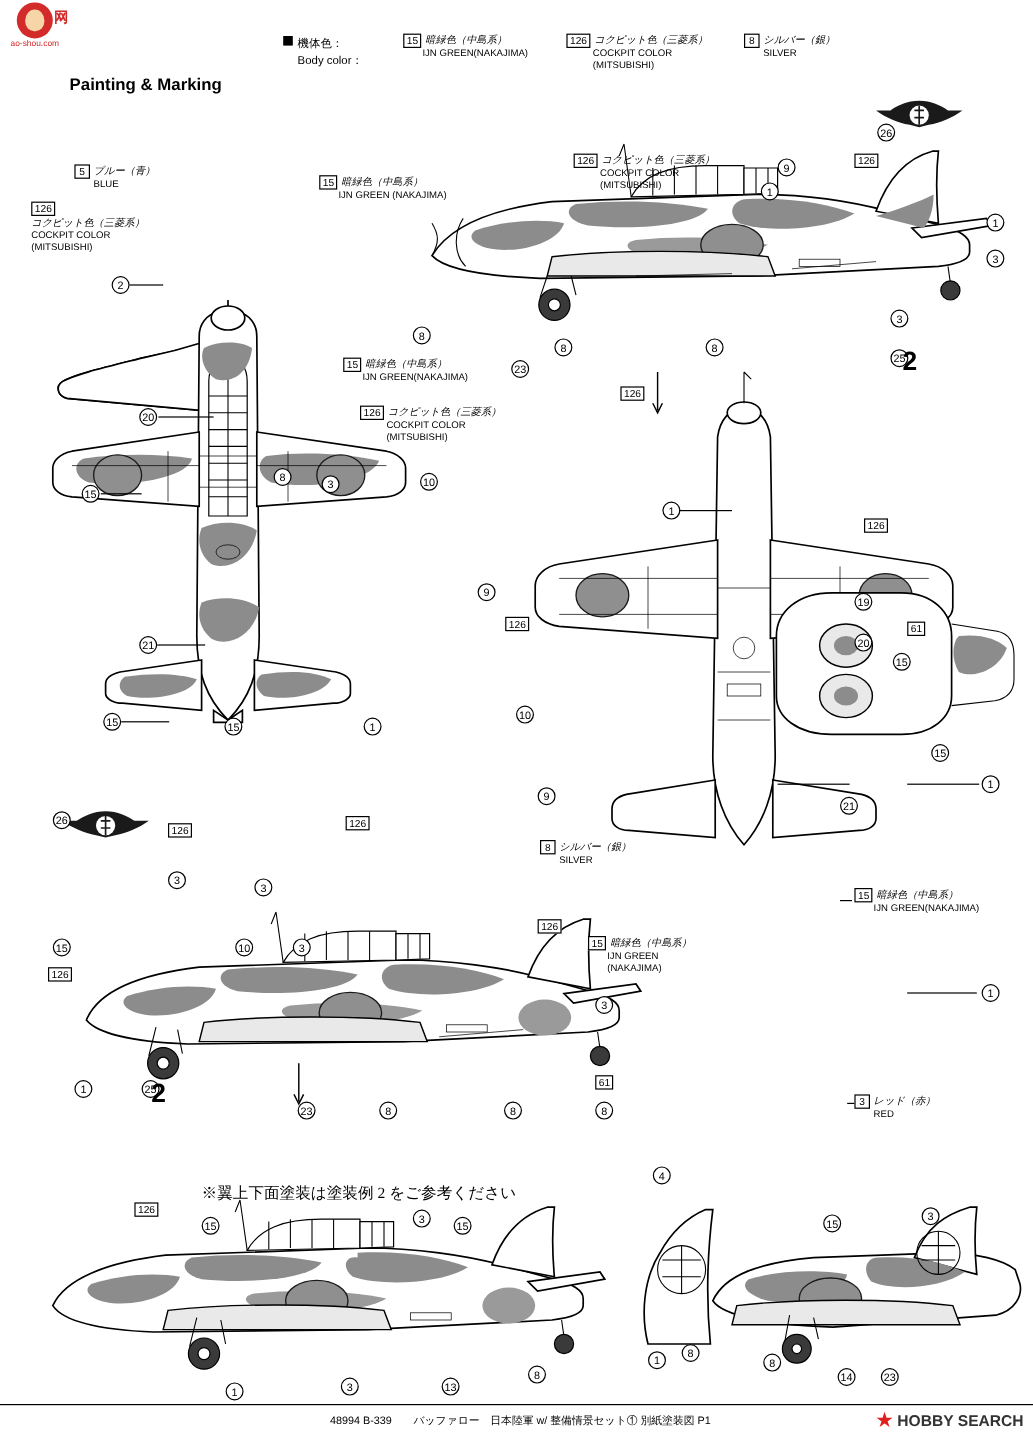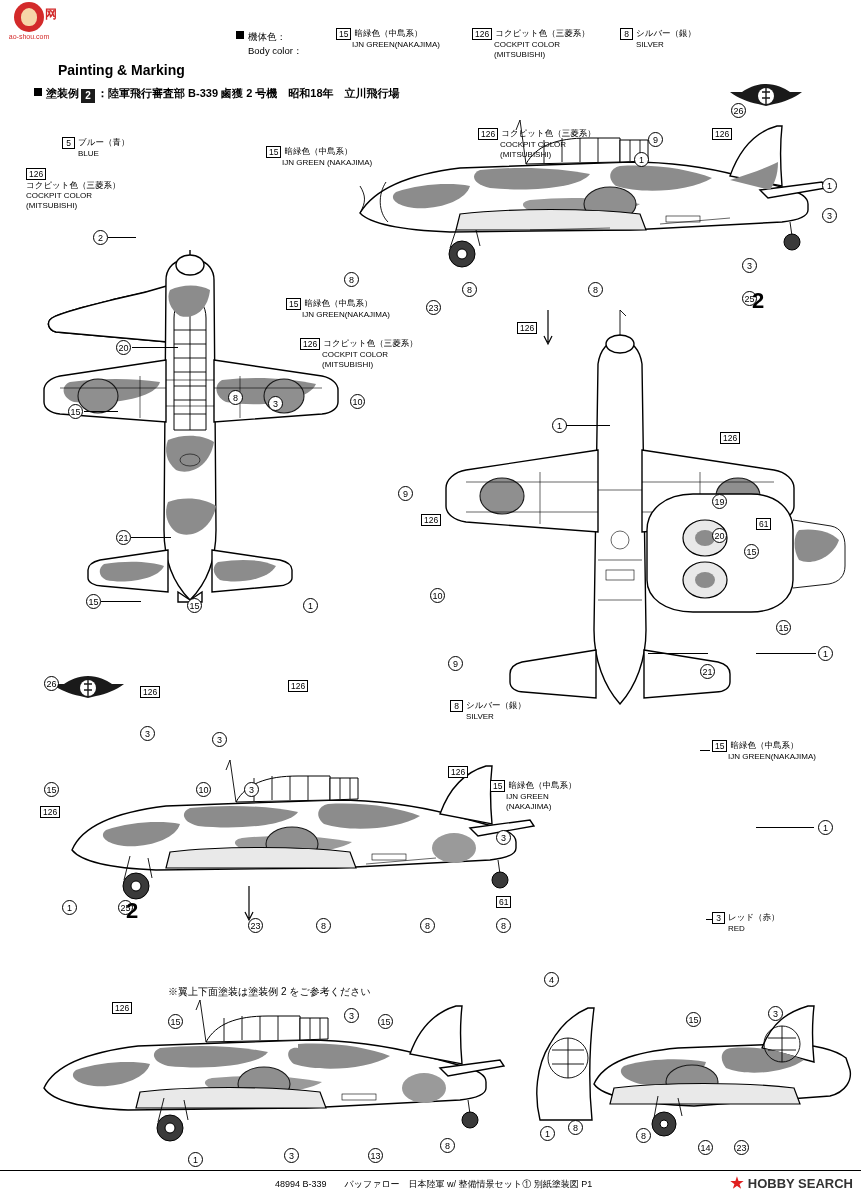--- a/index.html
+++ b/index.html
@@ -51,21 +51,21 @@
   
   .tag {
     display: inline-flex; align-items: center; justify-content: center;
     border: 1px solid #000; background: #fff;
     font-size: 8.5px; line-height: 1;
     min-width: 13px; height: 12px; padding: 0 2px;
     vertical-align: middle;
   }
   .tag.w { min-width: 19px; }
   .callout { position: absolute; font-size: 8.5px; line-height: 1.25; white-space: nowrap; }
-  .callout .jp { font-size: 8.5px; }
+  .callout .jp { font-size: 8.5px; font-style: italic; }
   .callout .en { font-size: 8px; }
   .cl-row { display: flex; align-items: flex-start; gap: 3px; }
 
   
   .num {
     position: absolute;
     width: 15px; height: 15px; border-radius: 50%;
     border: 1px solid #000; background: #fff;
     font-size: 9px; display:flex;align-items:center;justify-content:center;
   }
@@ -115,21 +115,21 @@
   .vthin { fill:none; stroke:#000; stroke-width:0.6; }
   .glass { fill:#ffffff; stroke:#000; stroke-width:1; }
   .dk { fill:#3a3a3a; stroke:#000; stroke-width:1; }
 
   
   .hmk { fill:#8f8f8f; stroke:#1a1a1a; stroke-width:1.1; }
 
   
   .emb { position:absolute; }
 
-  .note { position:absolute; font-size:10px; }
+  .note { position:absolute; font-size:13px;font-family:Liberation Serif, serif; }
   .arrow { position:absolute; }
 </style>
 </head>
 <body>
 
 <div id="sheet">
 
   <div class="wm">
     <div class="wm-circle"></div>
     <div class="wm-net">网</div>
@@ -159,23 +159,20 @@
     <div style="padding-left:22px" class="en">(MITSUBISHI)</div>
   </div>
   <div class="callout" style="left:620px; top:28px;">
     <div class="cl-row">
         <span class="tag">8</span>
         <span class="jp">シルバー（銀）</span>
       </div>
     <div style="padding-left:16px" class="en">SILVER</div>
   </div>
 
-  <div class="scheme-hd" style="left:34px; top:86px;">
-    <span class="blk"></span><span>塗装例</span><span class="nbox">2</span><span>：陸軍飛行審査部 B-339 鹵獲 2 号機　昭和18年　立川飛行場</span>
-  </div>
 
   <div class="note" style="left:168px; top:985px;">※翼上下面塗装は塗装例 2 をご参考ください</div>
 
   <svg class="abs" style="left:330px; top:118px;" width="500" height="190">
 
     <path class="outl" d="M30,95 C45,70 80,56 130,50 L300,44 C340,44 380,50 410,58 L455,70
       C470,74 478,80 478,86 L478,92 C478,98 470,102 452,104 L300,112 L120,114 C70,112 40,106 30,95 Z"></path>
 
     <path class="outl" d="M400,58 C410,30 425,14 447,8 L452,8 C450,26 450,44 452,68 Z"></path>
 

